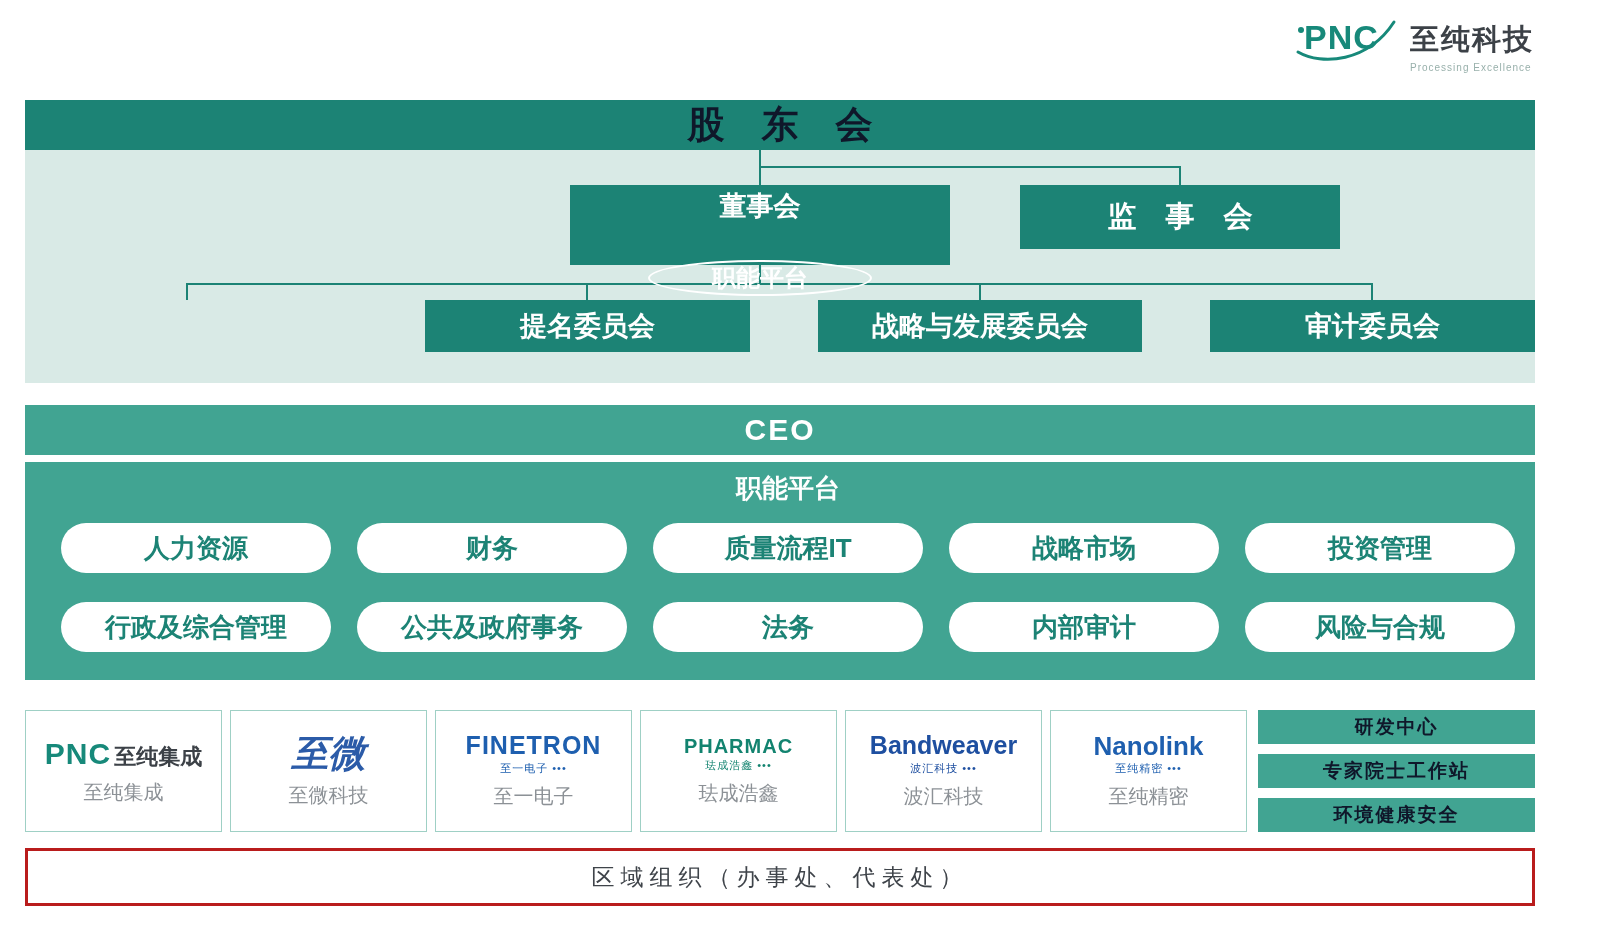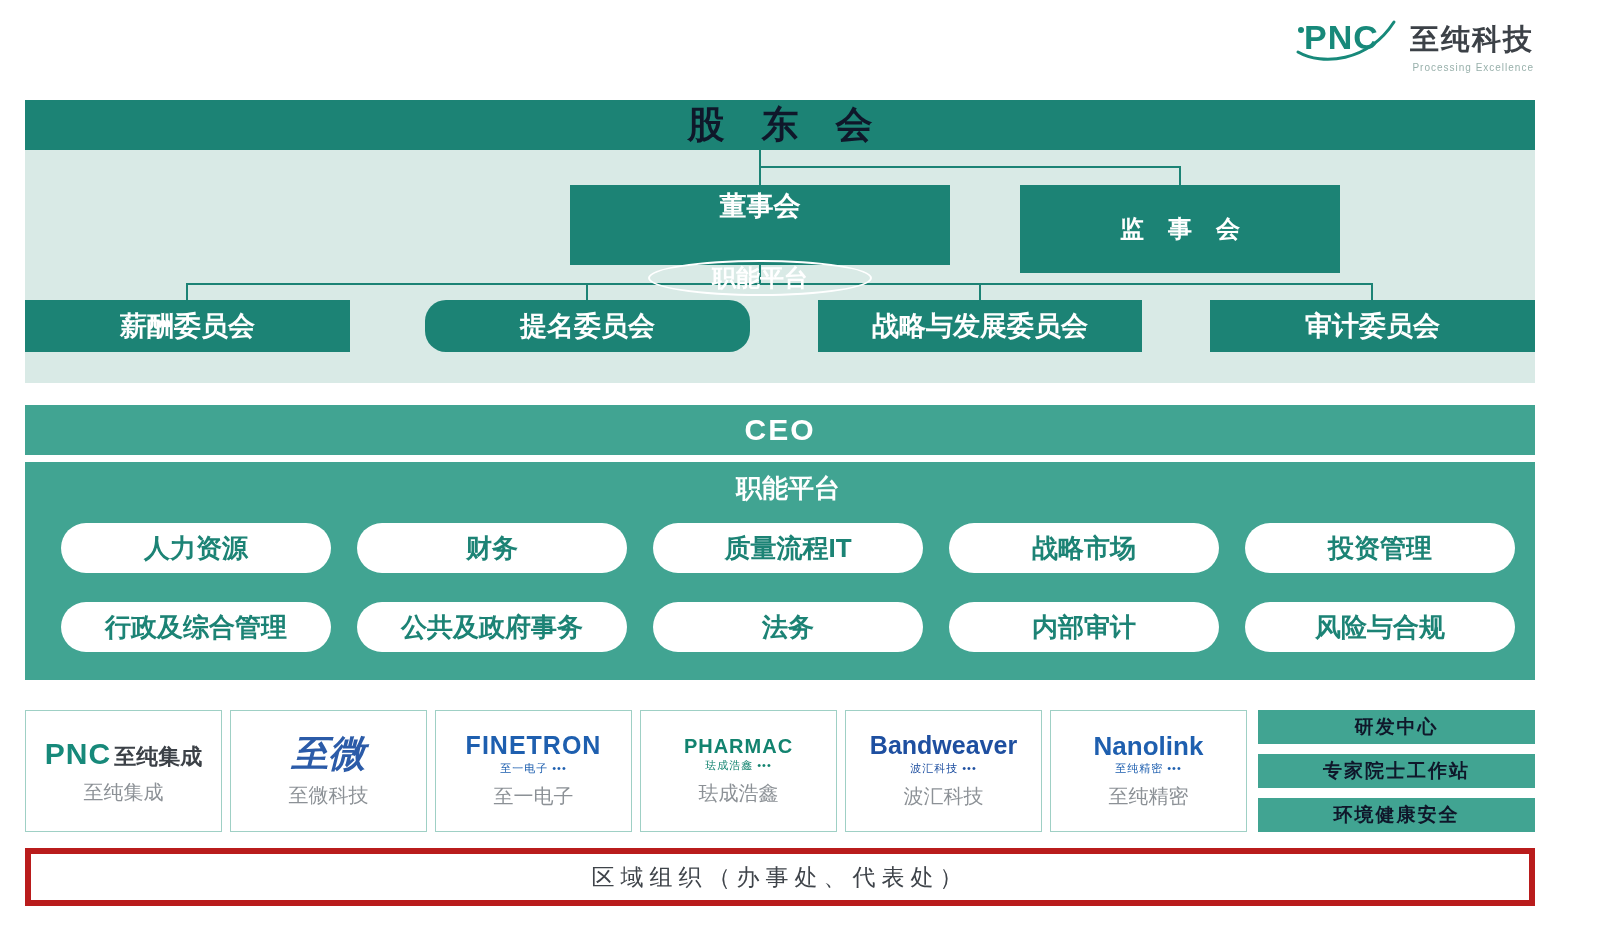--- a/index.html
+++ b/index.html
@@ -5,38 +5,38 @@
   * { margin:0; padding:0; box-sizing:border-box; }
   html,body { background:#ffffff; }
   body { font-family:"Liberation Sans","DejaVu Sans",sans-serif; }
   .canvas { position:relative; width:1600px; height:936px; background:#ffffff; overflow:hidden; }
 
   
   .logo { position:absolute; top:14px; right:66px; display:flex; align-items:flex-start; gap:8px; }
   .logo-mark { position:relative; width:110px; height:52px; }
   .logo-swoosh { position:absolute; left:0; top:0; }
   .logo-pnc { position:absolute; left:12px; top:4px; font-size:34px; font-weight:bold; color:#17897a; letter-spacing:1px; }
-  .logo-right { display:flex; flex-direction:column; align-items:flex-end; padding-top:6px; }
+  .logo-right { display:flex; flex-direction:column; align-items:flex-start; padding-top:6px; }
   .logo-cn { font-size:29px; font-weight:bold; color:#3c4147; letter-spacing:2px; }
   .logo-tagline { font-size:10px; color:#98b0ab; letter-spacing:1px; margin-top:2px; }
 
   
   .band { position:absolute; left:25px; width:1510px; }
   .shareholders { top:100px; height:50px; background:#1C8375; color:#0f172a; display:flex; align-items:center; justify-content:center; font-size:37px; font-weight:bold; }
   .mint { top:150px; height:233px; background:#D9EAE6; }
 
   
   .gbox { position:absolute; background:#1C8375; color:#fff; display:flex; align-items:center; justify-content:center; font-weight:bold;gap:36px; }
   .board-box { left:570px; top:185px; width:380px; height:80px; flex-direction:column; justify-content:flex-start; padding-top:5px; }
   .board-title { font-size:27px; line-height:32px; }
   .board-oval { margin-top:2px; border:2px solid #ffffff; border-radius:50%; width:224px; height:37px; display:flex; align-items:center; justify-content:center; font-size:24px; font-weight:bold; }
-  .supervisory-box { left:1020px; top:185px; width:320px; height:88px; font-size:24px; }
+  .supervisory-box { left:1020px; top:185px; width:320px; height:64px; font-size:29px; }
   .committee { top:300px; height:52px; font-size:27px; }
   .c1 { left:25px;  width:325px; }
-  .c2 { left:425px; width:325px;border-radius:21px; }
+  .c2 { left:425px; width:325px; }
   .c3 { left:818px; width:324px; }
   .c4 { left:1210px; width:325px; }
 
   
   .cline { position:absolute; background:#1C8375; }
 
   
   .ceo-bar { top:405px; height:50px; background:#41A492; color:#fff; display:flex; align-items:center; justify-content:center; font-size:30px; font-weight:bold; letter-spacing:2px; }
   .platform { top:462px; height:218px; background:#41A492; padding:10px 20px 0 36px; }
   .platform-title { text-align:center; color:#ffffff; font-size:26px; font-weight:bold; line-height:32px; margin-bottom:19px; }
@@ -60,21 +60,21 @@
   .l-bandweaver { font-size:25px; font-weight:bold; color:#1E4FA0; }
   .cap-bandweaver { color:#1E4FA0; }
   .l-nanolink { font-size:26px; font-weight:bold; color:#1E5FAF; }
   .cap-nanolink { color:#1E5FAF; }
 
   
   .support { position:absolute; left:1258px; top:710px; width:277px; display:flex; flex-direction:column; gap:10px; }
   .support-bar { height:34px; background:#41A492; color:#0f172a; display:flex; align-items:center; justify-content:center; font-size:19px; font-weight:bold; letter-spacing:2px; }
 
   
-  .footer { position:absolute; left:25px; top:848px; width:1510px; height:58px; background:#ffffff; border:6px solid #b91c1c; display:flex; align-items:center; justify-content:center; font-size:23px; color:#3f444a; letter-spacing:6px; }
+  .footer { position:absolute; left:25px; top:848px; width:1510px; height:58px; background:#ffffff; border:3px solid #b91c1c; display:flex; align-items:center; justify-content:center; font-size:23px; color:#3f444a; letter-spacing:6px; }
 </style>
 </head>
 <body>
 
 <div class="canvas">
 
   <div class="logo">
     <div class="logo-mark">
       <svg class="logo-swoosh" width="110" height="52" viewBox="0 0 110 52">
         <path d="M6 38 C 30 52, 76 48, 102 8" fill="none" stroke="#17897a" stroke-width="3" stroke-linecap="round"></path>
@@ -100,21 +100,20 @@
   <div class="cline" style="left:586px; top:283px; width:2px; height:17px;"></div>
   <div class="cline" style="left:979px; top:283px; width:2px; height:17px;"></div>
   <div class="cline" style="left:1371px; top:283px; width:2px; height:17px;"></div>
 
   <div class="gbox board-box">
     <div class="board-title">董事会</div>
     <div class="board-oval">职能平台</div>
   </div>
   <div class="gbox supervisory-box">监　事　会</div>
 
-  <div class="gbox committee c1">薪酬委员会</div>
   <div class="gbox committee c2">提名委员会</div>
   <div class="gbox committee c3">战略与发展委员会</div>
   <div class="gbox committee c4">审计委员会</div>
 
   <div class="band ceo-bar">CEO</div>
 
   <div class="band platform">
     <div class="platform-title">职能平台</div>
     <div class="pill-row">
       <div class="pill">人力资源</div>

